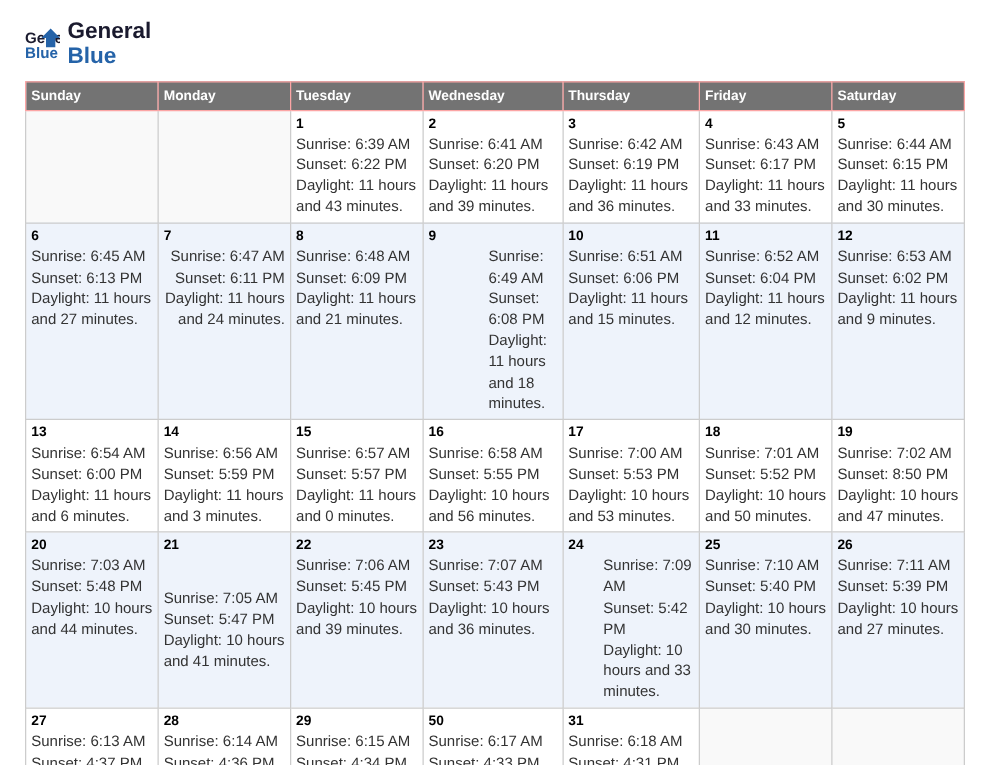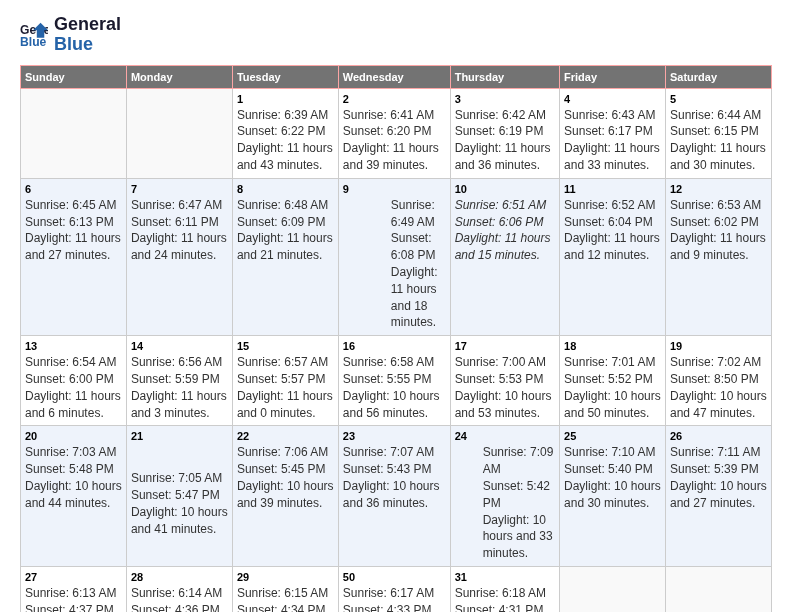--- a/index.html
+++ b/index.html
@@ -165,39 +165,39 @@
         </tr>
         <tr>
           <td>
             <span class="day-number">6</span>
             <div class="day-info" style="white-space: pre-line;">Sunrise: 6:45 AM
 Sunset: 6:13 PM
 Daylight: 11 hours and 27 minutes.</div>
           </td>
           <td>
             <span class="day-number">7</span>
-            <div class="day-info" style="white-space: pre-line;">Sunrise: 6:47 AM
+            <div class="day-info" style="white-space: pre-line; text-align: right;">Sunrise: 6:47 AM
 Sunset: 6:11 PM
 Daylight: 11 hours and 24 minutes.</div>
           </td>
           <td>
             <span class="day-number">8</span>
             <div class="day-info" style="white-space: pre-line;">Sunrise: 6:48 AM
 Sunset: 6:09 PM
 Daylight: 11 hours and 21 minutes.</div>
           </td>
           <td>
             <span class="day-number">9</span>
             <div class="day-info" style="white-space: pre-line; margin-left: 48px;">Sunrise: 6:49 AM
 Sunset: 6:08 PM
 Daylight: 11 hours and 18 minutes.</div>
           </td>
           <td>
             <span class="day-number">10</span>
-            <div class="day-info" style="white-space: pre-line; font-style: italic;">Sunrise: 6:51 AM
+            <div class="day-info" style="white-space: pre-line;">Sunrise: 6:51 AM
 Sunset: 6:06 PM
 Daylight: 11 hours and 15 minutes.</div>
           </td>
           <td>
             <span class="day-number">11</span>
             <div class="day-info" style="white-space: pre-line;">Sunrise: 6:52 AM
 Sunset: 6:04 PM
 Daylight: 11 hours and 12 minutes.</div>
           </td>
           <td>

